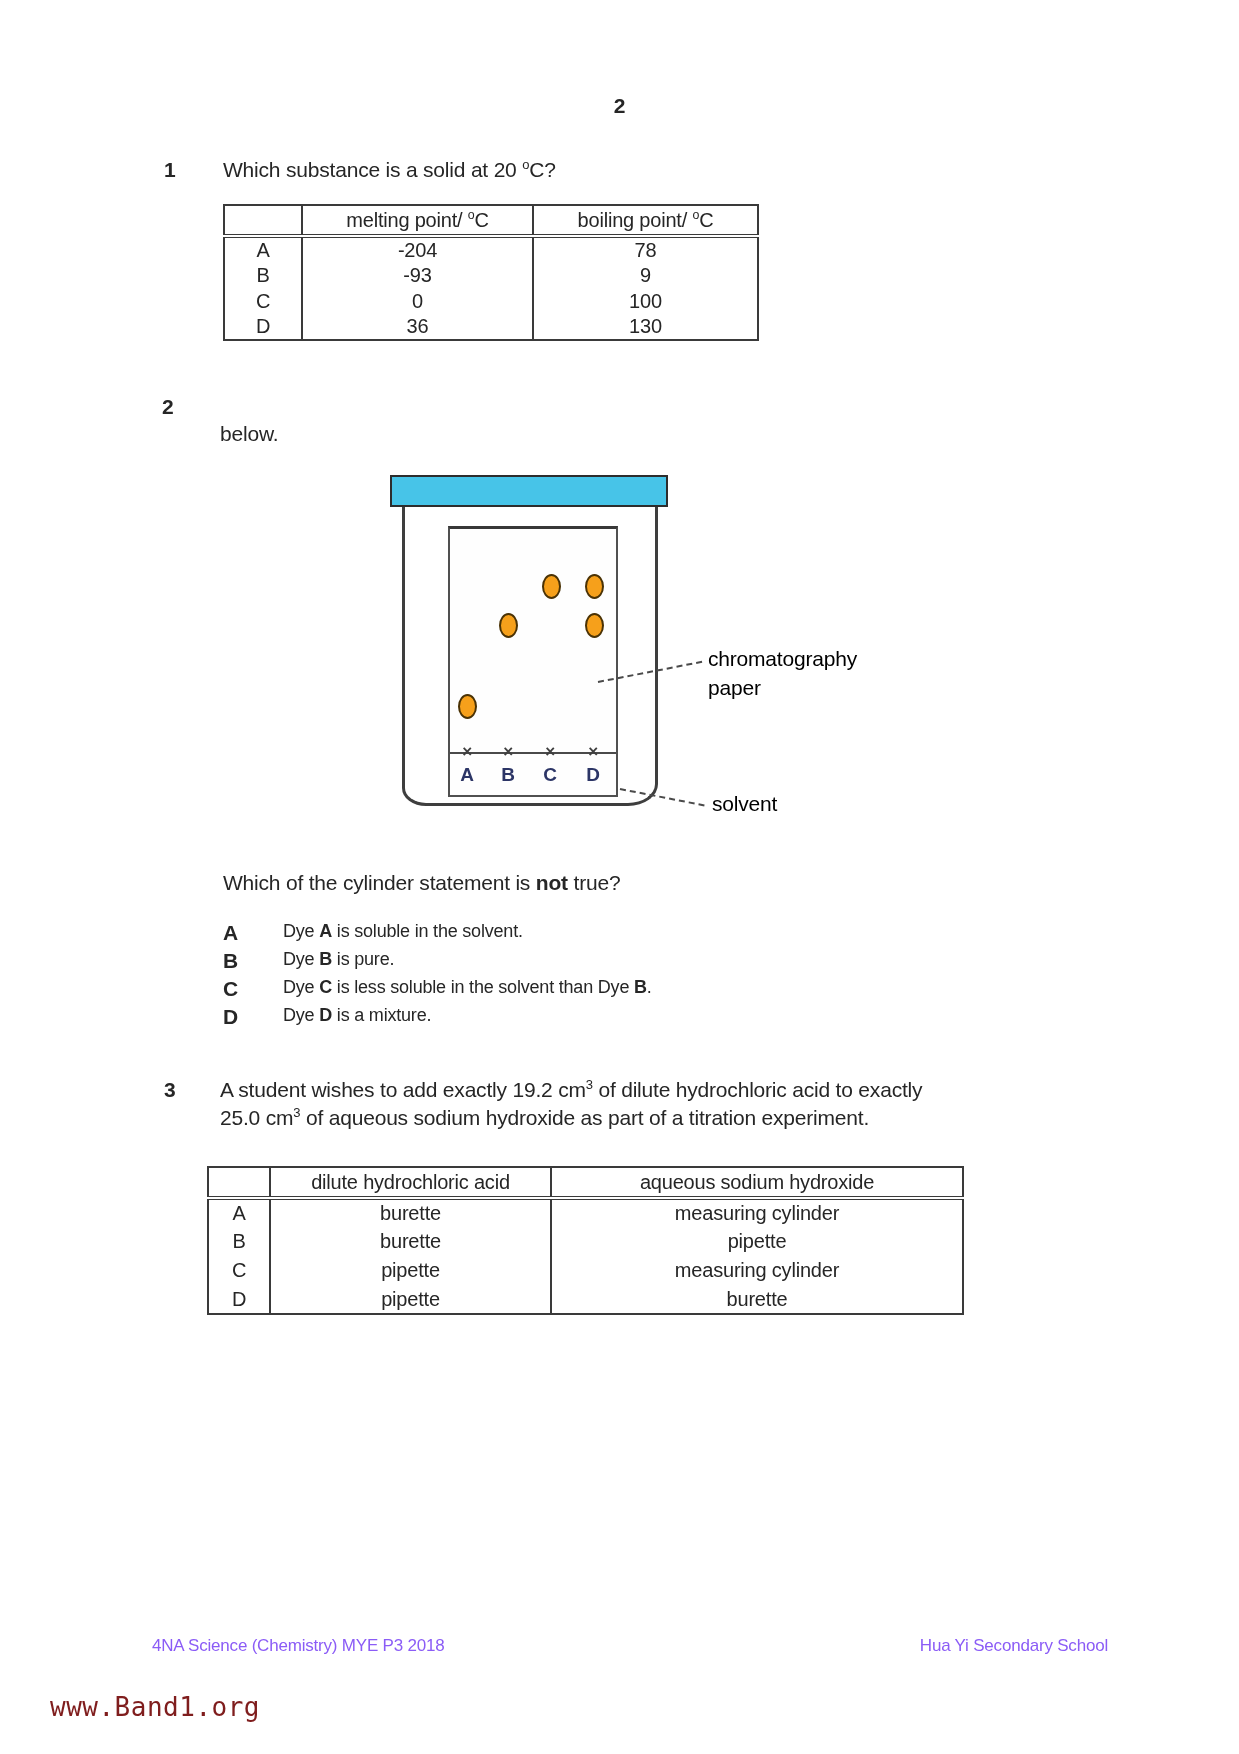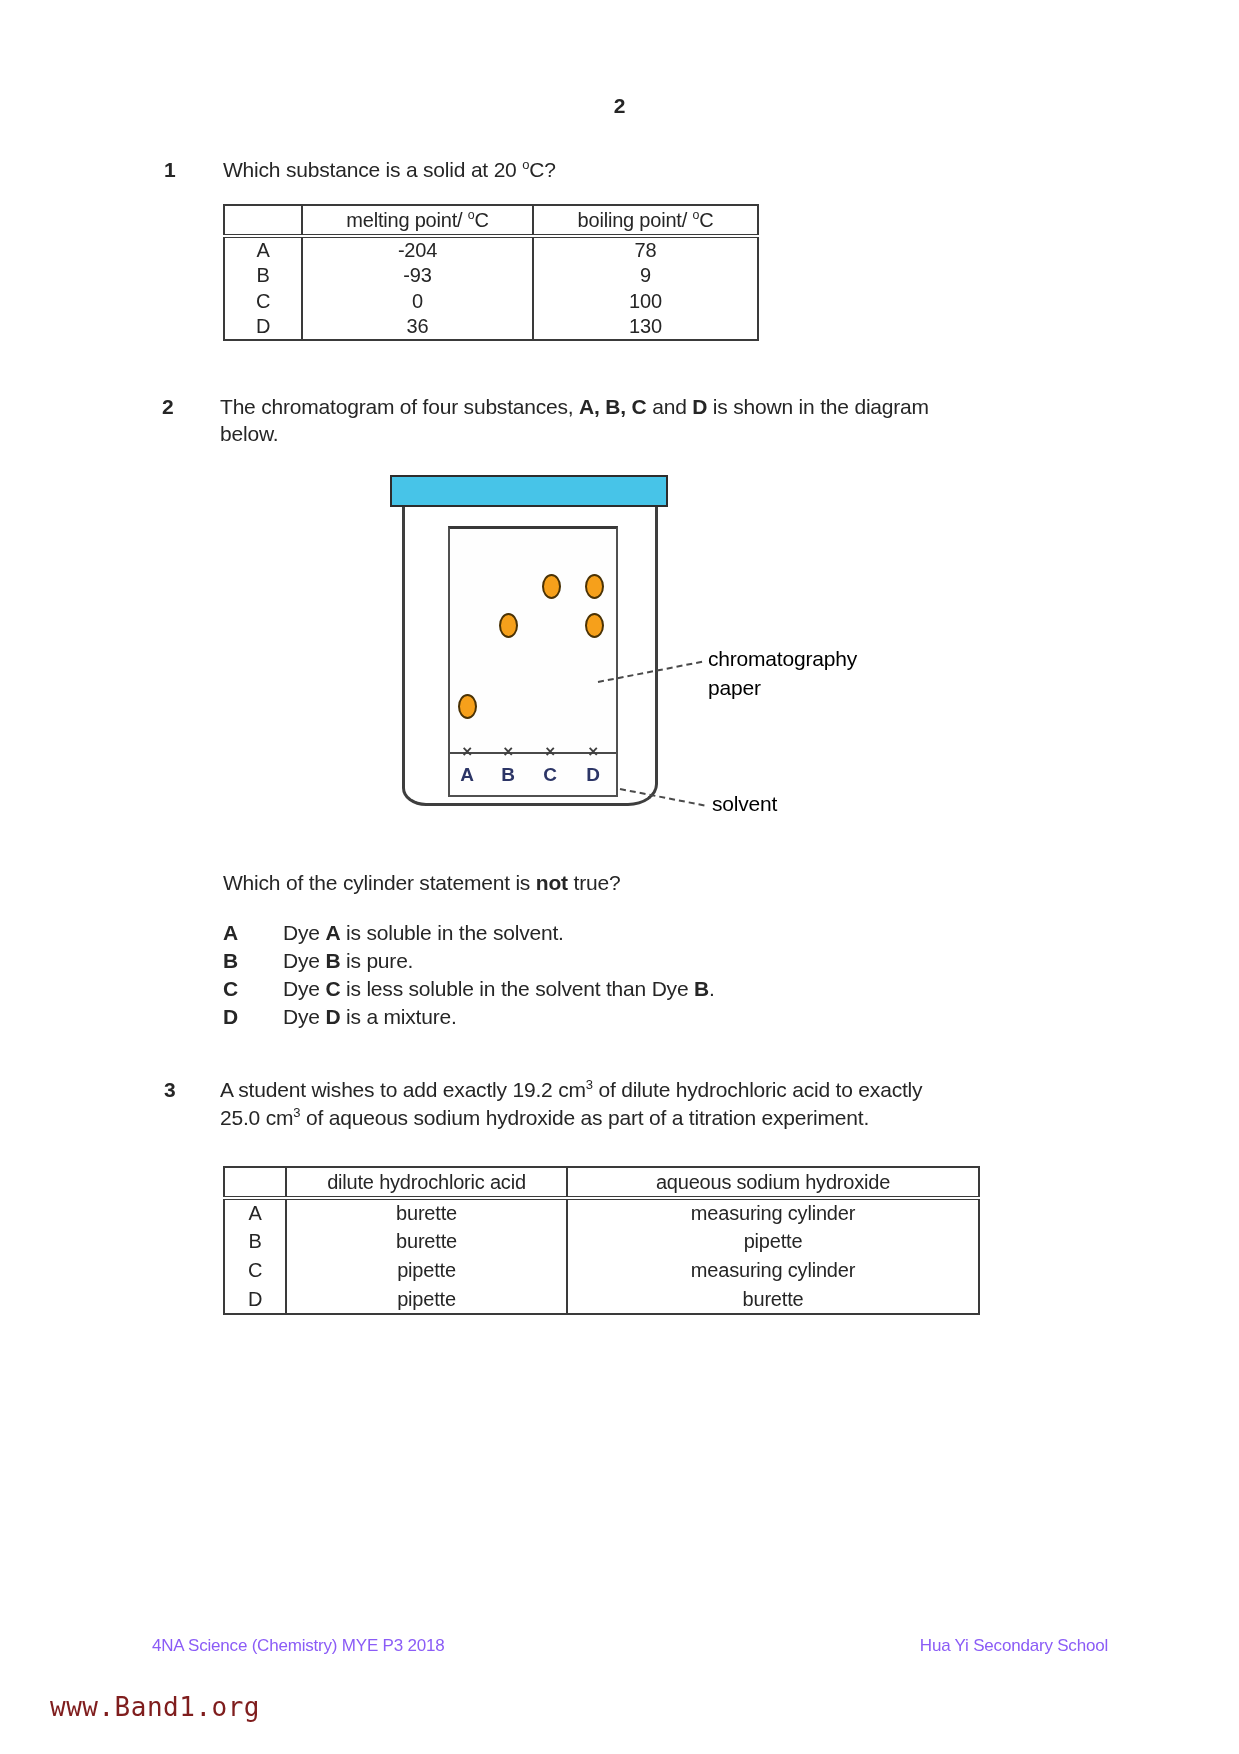--- a/index.html
+++ b/index.html
@@ -41,21 +41,21 @@
          background:#fefefe;border:2px solid #505050;border-top:3px solid #383838;}
   .baseline{left:450px;top:752px;width:166px;height:2px;background:#4a4a4a;}
   .cross{font-size:17px;font-weight:bold;color:#3f3f3f;transform:translate(-50%,-54%);}
   .lane-label{font-size:19px;font-weight:bold;color:#2c3566;transform:translateX(-50%);}
   .spot{width:19px;height:25px;border-radius:50%;background:#f6a01b;
         border:2px solid #4a3205;box-sizing:border-box;}
   .dlabel{font-size:21px;color:#000000;line-height:29px;}
   .leader{border-top:2px dashed #4a4a4a;height:0;transform-origin:left center;}
 
   .opt-letter{font-size:21px;font-weight:bold;}
-  .opt-text{font-size:21px;}
+  .opt-text{font-size:18px;}
 
   .footer{font-size:17px;color:#8b5cf6;text-align:center;}
   .watermark{font-family:"DejaVu Sans Mono","Liberation Mono",monospace;
              font-size:26px;color:#7f1d1d;letter-spacing:0.5px;}
 </style>
 </head>
 <body>
 
 <div class="page">
 
@@ -95,21 +95,20 @@
       </tr>
       <tr style="height:26px;">
         <td class="rowletter">D</td>
         <td class="vline">36</td>
         <td class="vline">130</td>
       </tr>
     </tbody>
   </table>
 
   <div class="abs qnum" style="left:162px;top:395px;">2</div>
-  <div class="abs qtext line" style="left:220px;top:395px;"><span>The chromatogram of four substances, </span><span style="font-weight: bold;">A, B, C</span><span> and </span><span style="font-weight: bold;">D</span><span> is shown in the diagram</span></div>
   <div class="abs qtext line" style="left:220px;top:422px;">below.</div>
 
   <div class="abs beaker"></div>
   <div class="abs lid"></div>
   <div class="abs paper"></div>
   <div class="abs baseline"></div>
 
   <div class="abs cross" style="left:467px;top:753px;">×</div>
   <div class="abs cross" style="left:508px;top:753px;">×</div>
   <div class="abs cross" style="left:550px;top:753px;">×</div>
@@ -142,21 +141,21 @@
   <div class="abs opt-text line" style="left:283px;top:949px;"><span>Dye </span><span style="font-weight: bold;">B</span><span> is pure.</span></div>
   <div class="abs opt-letter" style="left:223px;top:977px;">C</div>
   <div class="abs opt-text line" style="left:283px;top:977px;"><span>Dye </span><span style="font-weight: bold;">C</span><span> is less soluble in the solvent than Dye </span><span style="font-weight: bold;">B</span><span>.</span></div>
   <div class="abs opt-letter" style="left:223px;top:1005px;">D</div>
   <div class="abs opt-text line" style="left:283px;top:1005px;"><span>Dye </span><span style="font-weight: bold;">D</span><span> is a mixture.</span></div>
 
   <div class="abs qnum" style="left:164px;top:1078px;">3</div>
   <div class="abs qtext line" style="left:220px;top:1078px;"><span>A student wishes to add exactly 19.2 cm</span><sup>3</sup><span> of dilute hydrochloric acid to exactly</span></div>
   <div class="abs qtext line" style="left:220px;top:1106px;"><span>25.0 cm</span><sup>3</sup><span> of aqueous sodium hydroxide as part of a titration experiment.</span></div>
 
-  <table class="mc abs" style="left:223px;top:1166px;width:755px;border-radius:21px;">
+  <table class="mc abs" style="left:207px;top:1166px;width:755px;border-radius:21px;">
     <colgroup>
         <col style="width:62px">
         <col style="width:281px">
         <col style="width:412px">
       </colgroup>
     <thead>
       <tr>
         <th></th>
         <th class="vline">dilute hydrochloric acid</th>
         <th class="vline">aqueous sodium hydroxide</th>

